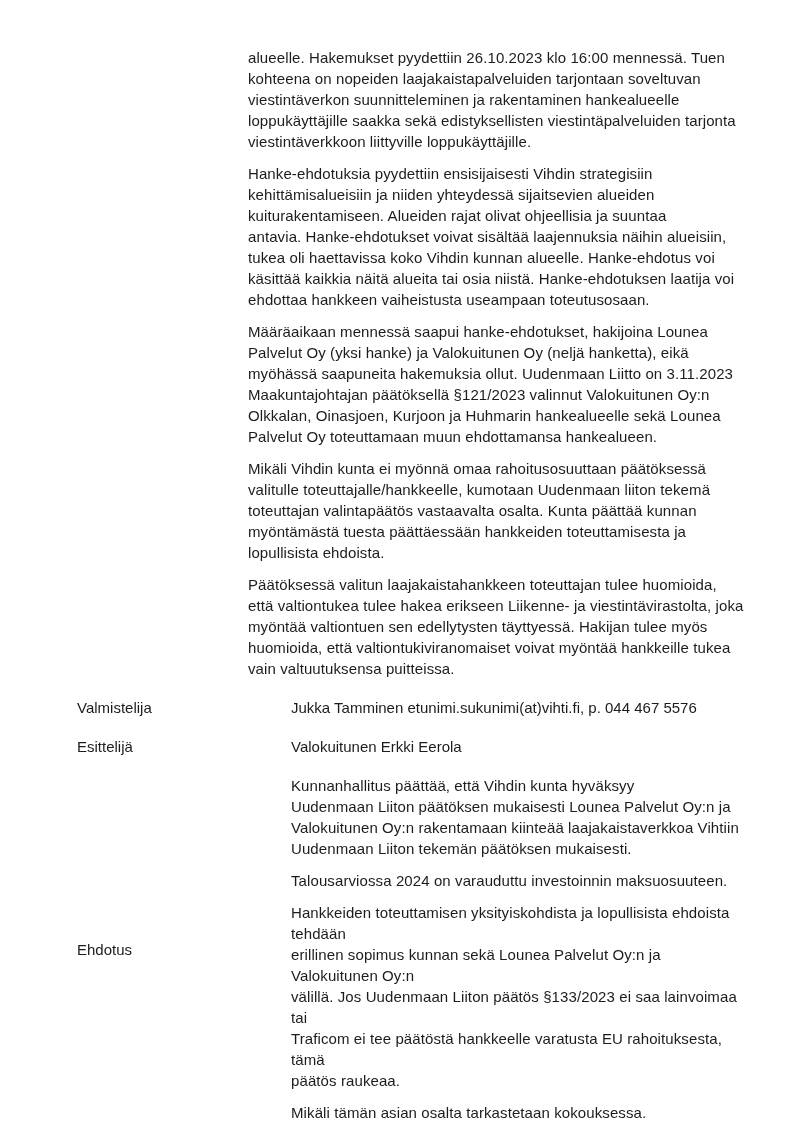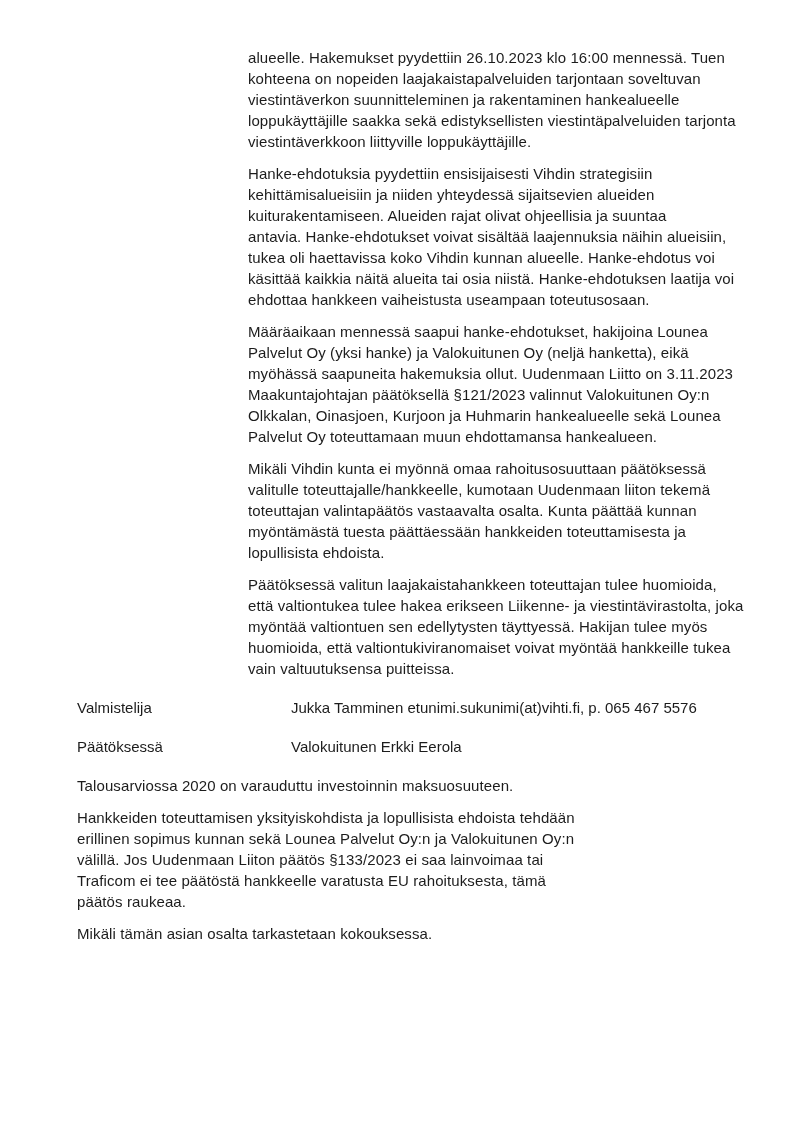--- a/index.html
+++ b/index.html
@@ -73,31 +73,36 @@
 lopullisista ehdoista.</p>
       <p class="para">Päätöksessä valitun laajakaistahankkeen toteuttajan tulee huomioida,
 että valtiontukea tulee hakea erikseen Liikenne- ja viestintävirastolta, joka
 myöntää valtiontuen sen edellytysten täyttyessä. Hakijan tulee myös
 huomioida, että valtiontukiviranomaiset voivat myöntää hankkeille tukea
 vain valtuutuksensa puitteissa.</p>
     </div>
 
     <div class="field-row">
       <div class="field-label">Valmistelija</div>
-      <div class="field-value">Jukka Tamminen etunimi.sukunimi(at)vihti.fi, p. 065 467 5576</div>
+      <div class="field-value">Jukka Tamminen etunimi.sukunimi(at)vihti.fi, p. 044 467 5576</div>
     </div>
 
     <div class="field-row">
-      <div class="field-label">Päätöksessä</div>
+      <div class="field-label">Esittelijä</div>
       <div class="field-value">Valokuitunen Erkki Eerola</div>
     </div>
 
     <div class="field-row">
+      <div class="field-label">Ehdotus</div>
       <div class="field-value">
-        <p class="para">Talousarviossa 2020 on varauduttu investoinnin maksuosuuteen.</p>
+        <p class="para">Kunnanhallitus päättää, että Vihdin kunta hyväksyy
+Uudenmaan Liiton päätöksen mukaisesti Lounea Palvelut Oy:n ja
+Valokuitunen Oy:n rakentamaan kiinteää laajakaistaverkkoa Vihtiin
+Uudenmaan Liiton tekemän päätöksen mukaisesti.</p>
+        <p class="para">Talousarviossa 2024 on varauduttu investoinnin maksuosuuteen.</p>
         <p class="para">Hankkeiden toteuttamisen yksityiskohdista ja lopullisista ehdoista tehdään
 erillinen sopimus kunnan sekä Lounea Palvelut Oy:n ja Valokuitunen Oy:n
 välillä. Jos Uudenmaan Liiton päätös §133/2023 ei saa lainvoimaa tai
 Traficom ei tee päätöstä hankkeelle varatusta EU rahoituksesta, tämä
 päätös raukeaa.</p>
         <p class="para">Mikäli tämän asian osalta tarkastetaan kokouksessa.</p>
       </div>
     </div>
 
   </div>

